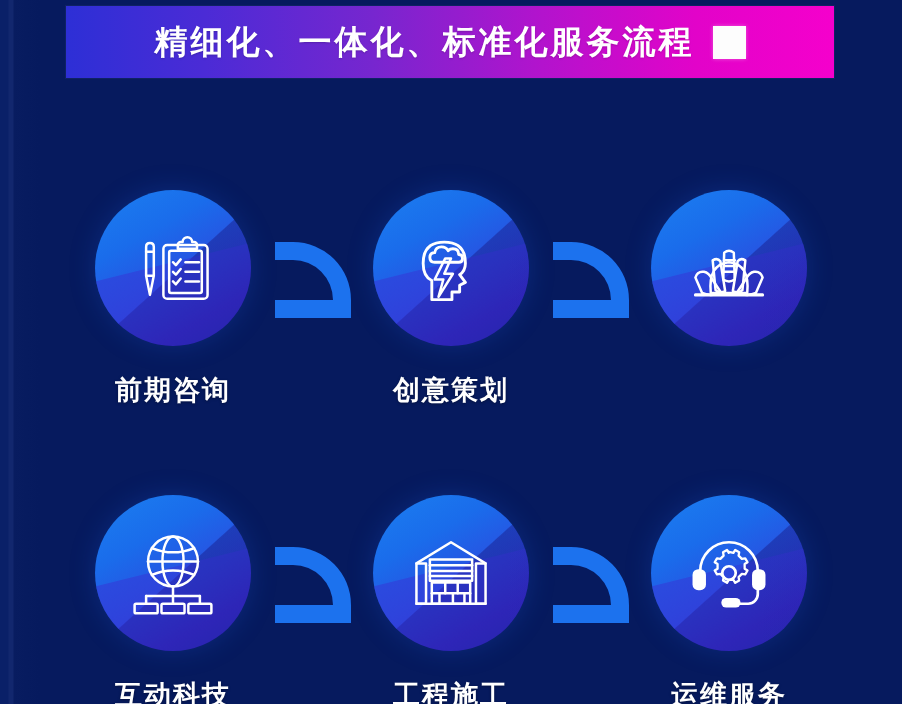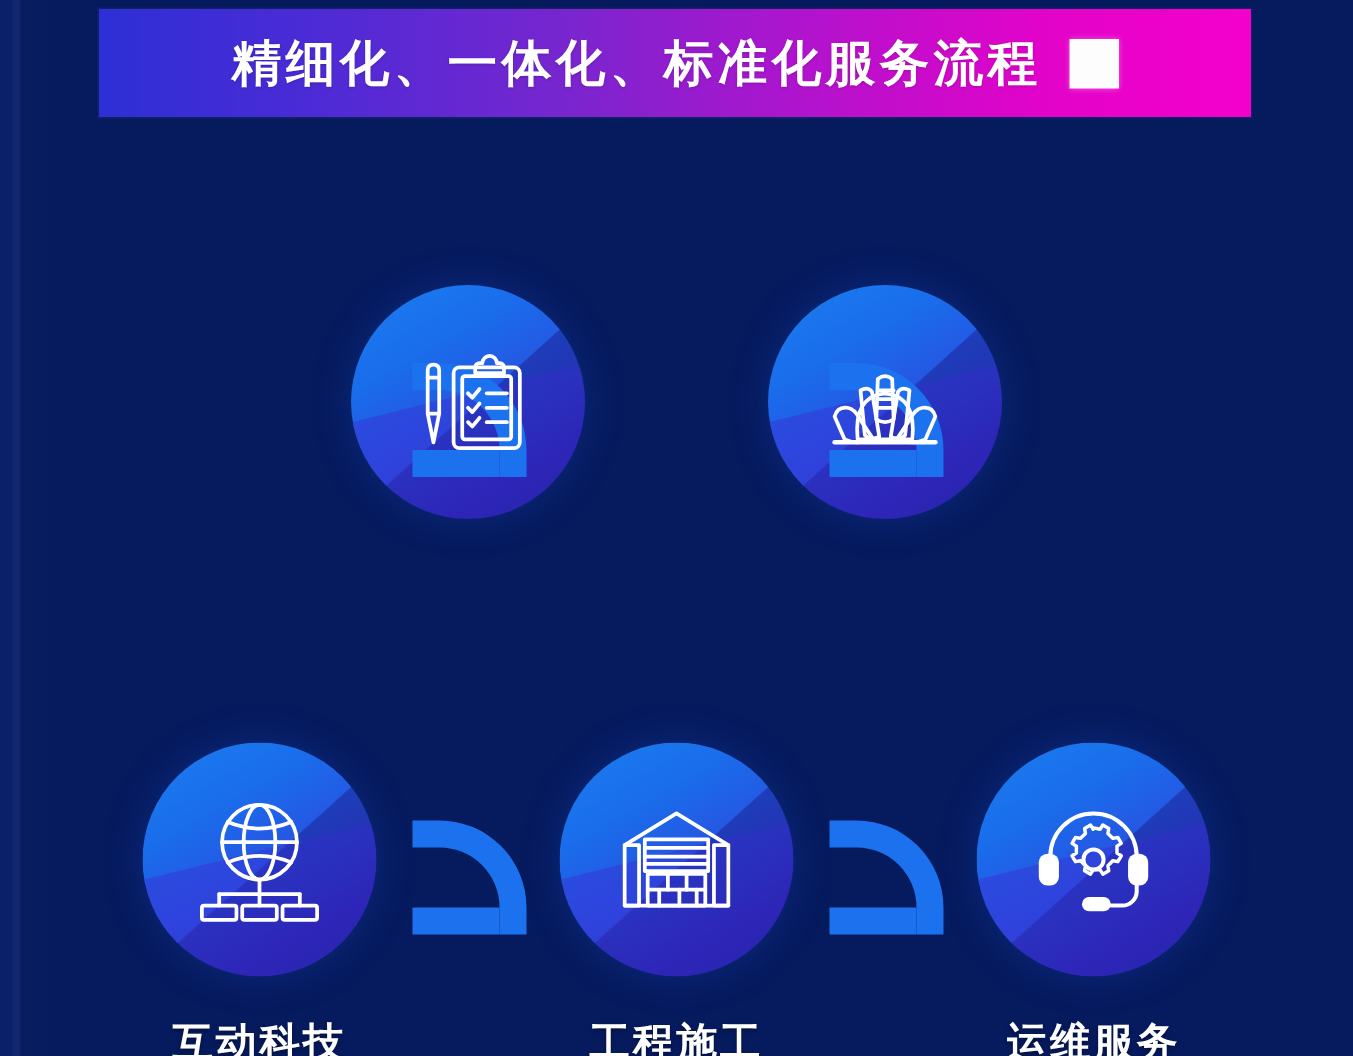--- a/index.html
+++ b/index.html
@@ -187,22 +187,36 @@
             <path d="M55 30 v-4 a3 3 0 0 1 3-3 h2 a5 5 0 0 1 10 0 h2 a3 3 0 0 1 3 3 v4 z"></path>
 
             <polyline points="50,44 53,47 58,41"></polyline>
             <line x1="63" y1="44" x2="77" y2="44"></line>
             <polyline points="50,54 53,57 58,51"></polyline>
             <line x1="63" y1="54" x2="77" y2="54"></line>
             <polyline points="50,64 53,67 58,61"></polyline>
             <line x1="63" y1="64" x2="77" y2="64"></line>
           </svg>
         </div>
-      </div>
-
+        <div class="step-label">前期咨询</div>
+      </div>
+
+      <div class="step">
+        <div class="circle">
+          <svg viewBox="0 0 100 100" fill="none" stroke="#ffffff" stroke-width="3" stroke-linecap="round" stroke-linejoin="round">
+
+            <path d="M30 78 L30 63 q-9 -4 -9 -18 q0 -22 22 -22 q22 0 22 22 q0 8 -6 12 l6 8 l-6 3 l0 7 l-8 0 l0 8 q-10 0 -21 0 z"></path>
+
+            <path d="M33 44 q-5 0 -5 -5 q0 -5 5 -5 q1 -6 7 -6 q5 0 7 4 q2 -2 5 -2 q6 0 6 6 q4 0 4 4 q0 4 -4 4 z"></path>
+
+            <polygon points="44,40 33,62 42,62 37,80 52,56 43,56 50,40" stroke-width="2.6"></polygon>
+          </svg>
+        </div>
+        <div class="step-label">创意策划</div>
+      </div>
 
       <div class="step">
         <div class="circle">
           <svg viewBox="0 0 100 100" fill="none" stroke="#ffffff" stroke-width="2.6" stroke-linecap="round" stroke-linejoin="round">
 
             <path d="M31 76 q-3 -30 19 -32 q22 2 19 32 z"></path>
 
             <path d="M45 34 q5 -4 10 0 l1 28 q-6 4 -12 0 z"></path>
             <line x1="45" y1="42" x2="56" y2="42"></line>
             <line x1="45" y1="48" x2="56" y2="48"></line>

